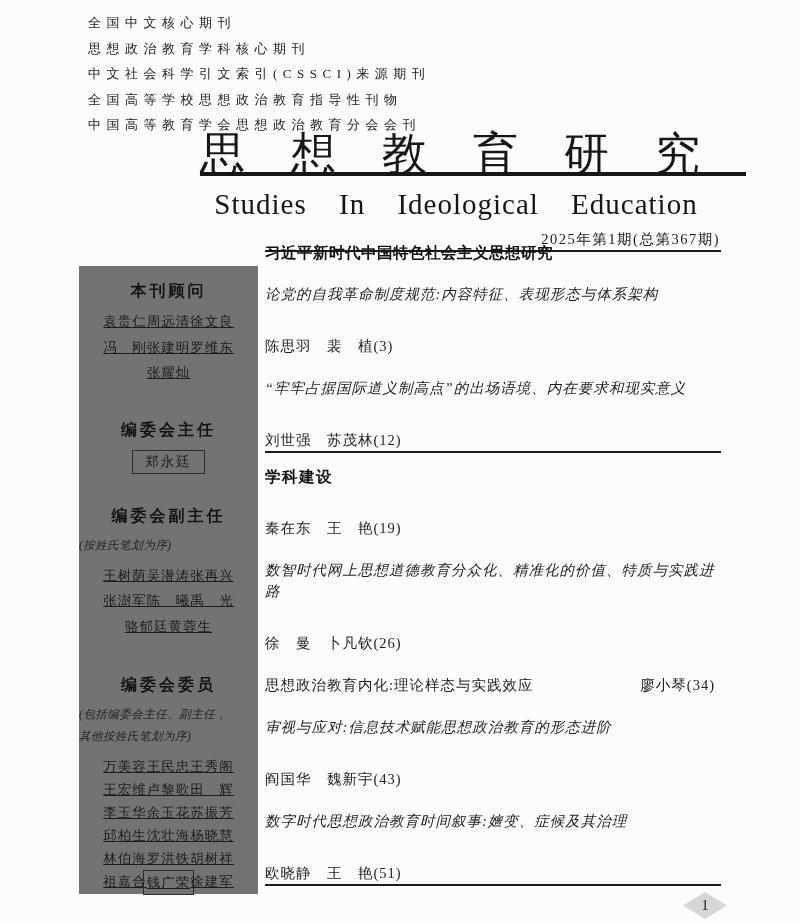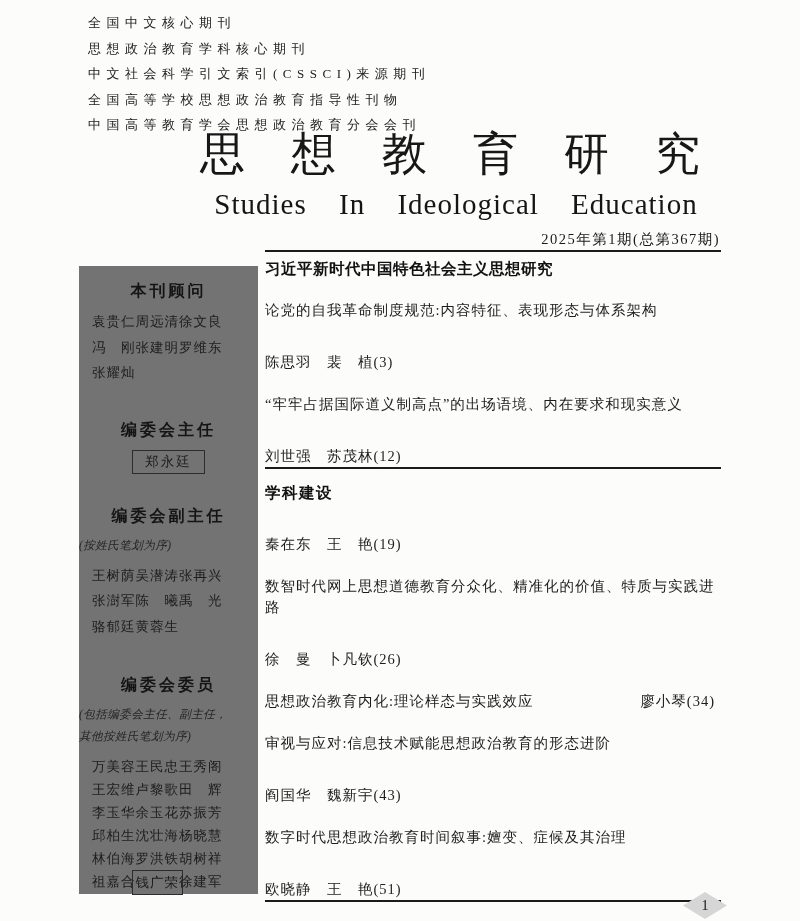--- a/index.html
+++ b/index.html
@@ -7,21 +7,21 @@
     width:800px;height:921px;position:relative;overflow:hidden;
     background:#fcfcfb;color:#1c1c1c;
     font-family:"Liberation Serif", serif;
   }
   
   .credentials{position:absolute;left:80px;top:6px;}
   .credentials p{margin:8px;font-size:13px;line-height:17.5px;letter-spacing:5.5px;color:#222;}
   
   .title-cn{
     position:absolute;left:200px;top:124px;white-space:nowrap;
-    font-size:45px;letter-spacing:46px;color:#171717;font-weight:500;
+    font-size:45px;letter-spacing:46px;color:#171717;font-weight:500;text-decoration:underline;
   }
   .title-en{
     position:absolute;left:136px;top:188px;width:640px;text-align:center;
     font-size:29px;word-spacing:24px;letter-spacing:1px;color:#151515;
   }
   .issue-line{position:absolute;top:230px;right:80px;font-size:14.5px;letter-spacing:1.5px;color:#1a1a1a;}
   .header-rule{position:absolute;left:265px;top:250px;width:456px;height:2px;background:#1b1b1b;}
   
   .sidebar{
     position:absolute;left:79px;top:266px;width:179px;height:628px;
@@ -29,39 +29,39 @@
   }
   .side-heading{
     font-family:"Liberation Sans", sans-serif;font-weight:bold;
     font-size:16px;letter-spacing:3px;text-align:center;color:#141414;margin:0;
   }
   .h-advisors{padding-top:15px;}
   .h-chair{margin-top:34px;}
   .h-deputy{margin-top:32px;}
   .h-members{margin-top:36px;}
   .name-rows{padding:0 13px;margin-top:7px;}
-  .name-row{display:flex;justify-content:flex-start;line-height:25.5px;font-size:13.5px;letter-spacing:1px;}
+  .name-row{display:flex;justify-content:center;line-height:25.5px;font-size:13.5px;letter-spacing:1px;text-decoration:underline;}
   .member-rows{padding:0 13px;margin-top:8px;}
   .member-rows .name-row{line-height:23px;}
   .filler{width:0;}
   .chair-box{
     display:block;width:max-content;margin:9px auto 0;
     border:1.5px solid #2c2c2c;padding:1px 12px;
     font-size:13.5px;letter-spacing:2px;line-height:20px;
   }
   .sort-note{margin:7px 0 0;text-align:left;font-size:11.5px;letter-spacing:0.5px;font-style:italic;color:#242424;line-height:22px;}
   .boxed-name{border:1px solid #2c2c2c;padding:0 3px;margin:0 -4px;}
   
-  .toc{position:absolute;left:265px;top:258px;width:456px;}
+  .toc{position:absolute;left:265px;top:242px;width:456px;}
   .toc-heading{
     margin:0;font-family:"Liberation Sans", sans-serif;font-weight:bold;
     font-size:15.5px;letter-spacing:0.5px;line-height:21px;color:#121212;
   }
   .toc-heading.second{margin-top:13px;letter-spacing:1.5px;}
-  .a-title{margin:21px 0 0;font-size:14.5px;letter-spacing:1px;line-height:21px;color:#1d1d1d;}
+  .a-title{margin:21px 0 0;font-size:14.5px;letter-spacing:1px;line-height:21px;color:#1d1d1d;font-style:italic;}
   .a-byline{margin:31px 0 0;font-size:14.5px;letter-spacing:1px;line-height:21px;padding-right:6px;color:#1d1d1d;}
   .a-inline{margin:21px 0 0;display:flex;justify-content:space-between;font-size:14.5px;line-height:21px;}
   .a-inline .t{letter-spacing:1px;}
   .a-inline .b{letter-spacing:1px;padding-right:6px;}
   .section-rule{height:2px;background:#1b1b1b;margin:0;border:none;}
   .rule-mid{margin-top:0;}
   .rule-bottom{margin-top:0;}
   
   .page-diamond{
     position:absolute;left:683px;top:892px;width:44px;height:27px;

